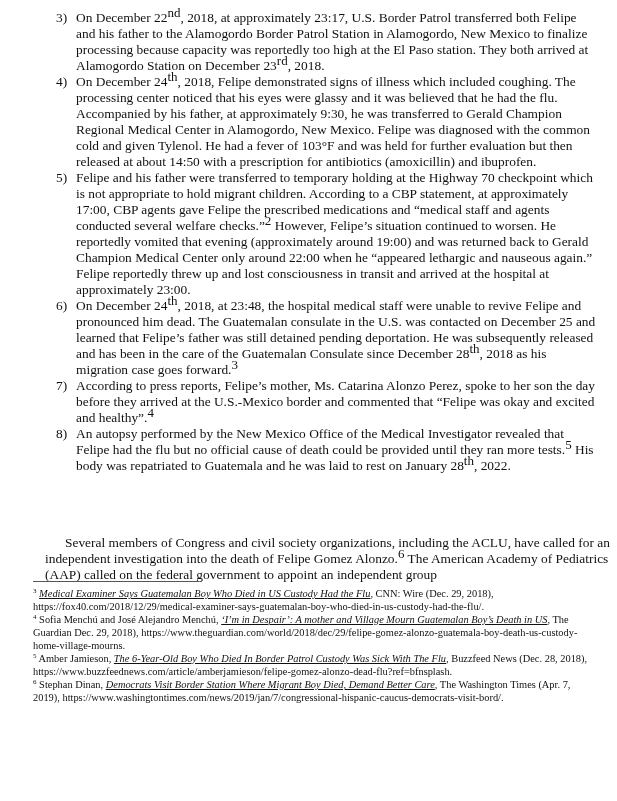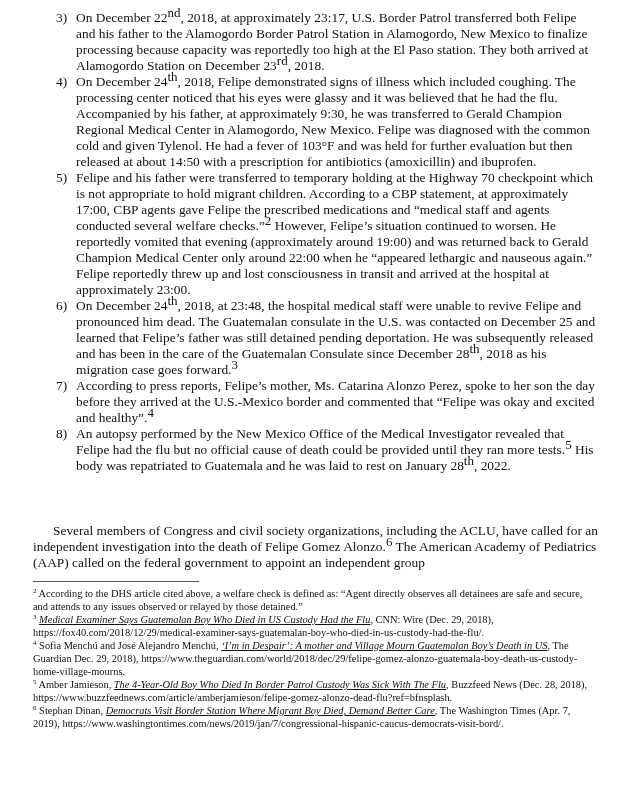--- a/index.html
+++ b/index.html
@@ -46,21 +46,21 @@
     sup {
       font-size: 13px;
       line-height: 0;
       vertical-align: 5px;
     }
     .body-para {
       position: absolute;
       left: 33px;
       top: 523px;
       width: 565px;
-      margin: 0;
+      margin: 12px;
       font-size: 13.4px;
       line-height: 16px;
       text-indent: 20px;
     }
     .fn-separator {
       position: absolute;
       left: 33px;
       top: 581px;
       width: 166px;
       height: 0;
@@ -119,20 +119,19 @@
       <span class="item-num">8)</span>
       <span><span>An autopsy performed by the New Mexico Office of the Medical Investigator revealed that Felipe had the flu but no official cause of death could be provided until they ran more tests.</span><sup>5</sup><span> His body was repatriated to Guatemala and he was laid to rest on January 28</span><sup>th</sup><span>, 2022.</span></span>
     </li>
   </ol>
 
   <p class="body-para"><span>Several members of Congress and civil society organizations, including the ACLU, have called for an independent investigation into the death of Felipe Gomez Alonzo.</span><sup>6</sup><span> The American Academy of Pediatrics (AAP) called on the federal government to appoint an independent group</span></p>
 
   <div class="fn-separator"></div>
 
   <div class="footnotes">
-    <p class="footnote"><sup>2</sup><span> According to the DHS article cited above, a welfare check is defined as:  “Agent directly observes all detainees are safe and secure, and attends to any issues observed or relayed by those detained.”</span><em></em><span></span></p>
     <p class="footnote"><sup>3</sup><span> </span><em>Medical Examiner Says Guatemalan Boy Who Died in US Custody Had the Flu</em><span>, CNN: Wire (Dec. 29, 2018), https://fox40.com/2018/12/29/medical-examiner-says-guatemalan-boy-who-died-in-us-custody-had-the-flu/.</span></p>
     <p class="footnote"><sup>4</sup><span> Sofia Menchú and José Alejandro Menchú, </span><em>‘I’m in Despair’: A mother and Village Mourn Guatemalan Boy’s Death in US</em><span>, The Guardian Dec. 29, 2018), https://www.theguardian.com/world/2018/dec/29/felipe-gomez-alonzo-guatemala-boy-death-us-custody-home-village-mourns.</span></p>
-    <p class="footnote"><sup>5</sup><span> Amber Jamieson, </span><em>The 4-Year-Old Boy Who Died In Border Patrol Custody Was Sick With The Flu</em><span>, Buzzfeed News (Dec. 28, 2018), https://www.buzzfeednews.com/article/amberjamieson/felipe-gomez-alonzo-dead-flu?ref=bfnsplash.</span></p>
+    <p class="footnote"><sup>5</sup><span> Amber Jamieson, </span><em>The 6-Year-Old Boy Who Died In Border Patrol Custody Was Sick With The Flu</em><span>, Buzzfeed News (Dec. 28, 2018), https://www.buzzfeednews.com/article/amberjamieson/felipe-gomez-alonzo-dead-flu?ref=bfnsplash.</span></p>
     <p class="footnote"><sup>6</sup><span> Stephan Dinan, </span><em>Democrats Visit Border Station Where Migrant Boy Died, Demand Better Care</em><span>, The Washington Times (Apr. 7, 2019), https://www.washingtontimes.com/news/2019/jan/7/congressional-hispanic-caucus-democrats-visit-bord/.</span></p>
   </div>
 
 </div>
 
 </body></html>

